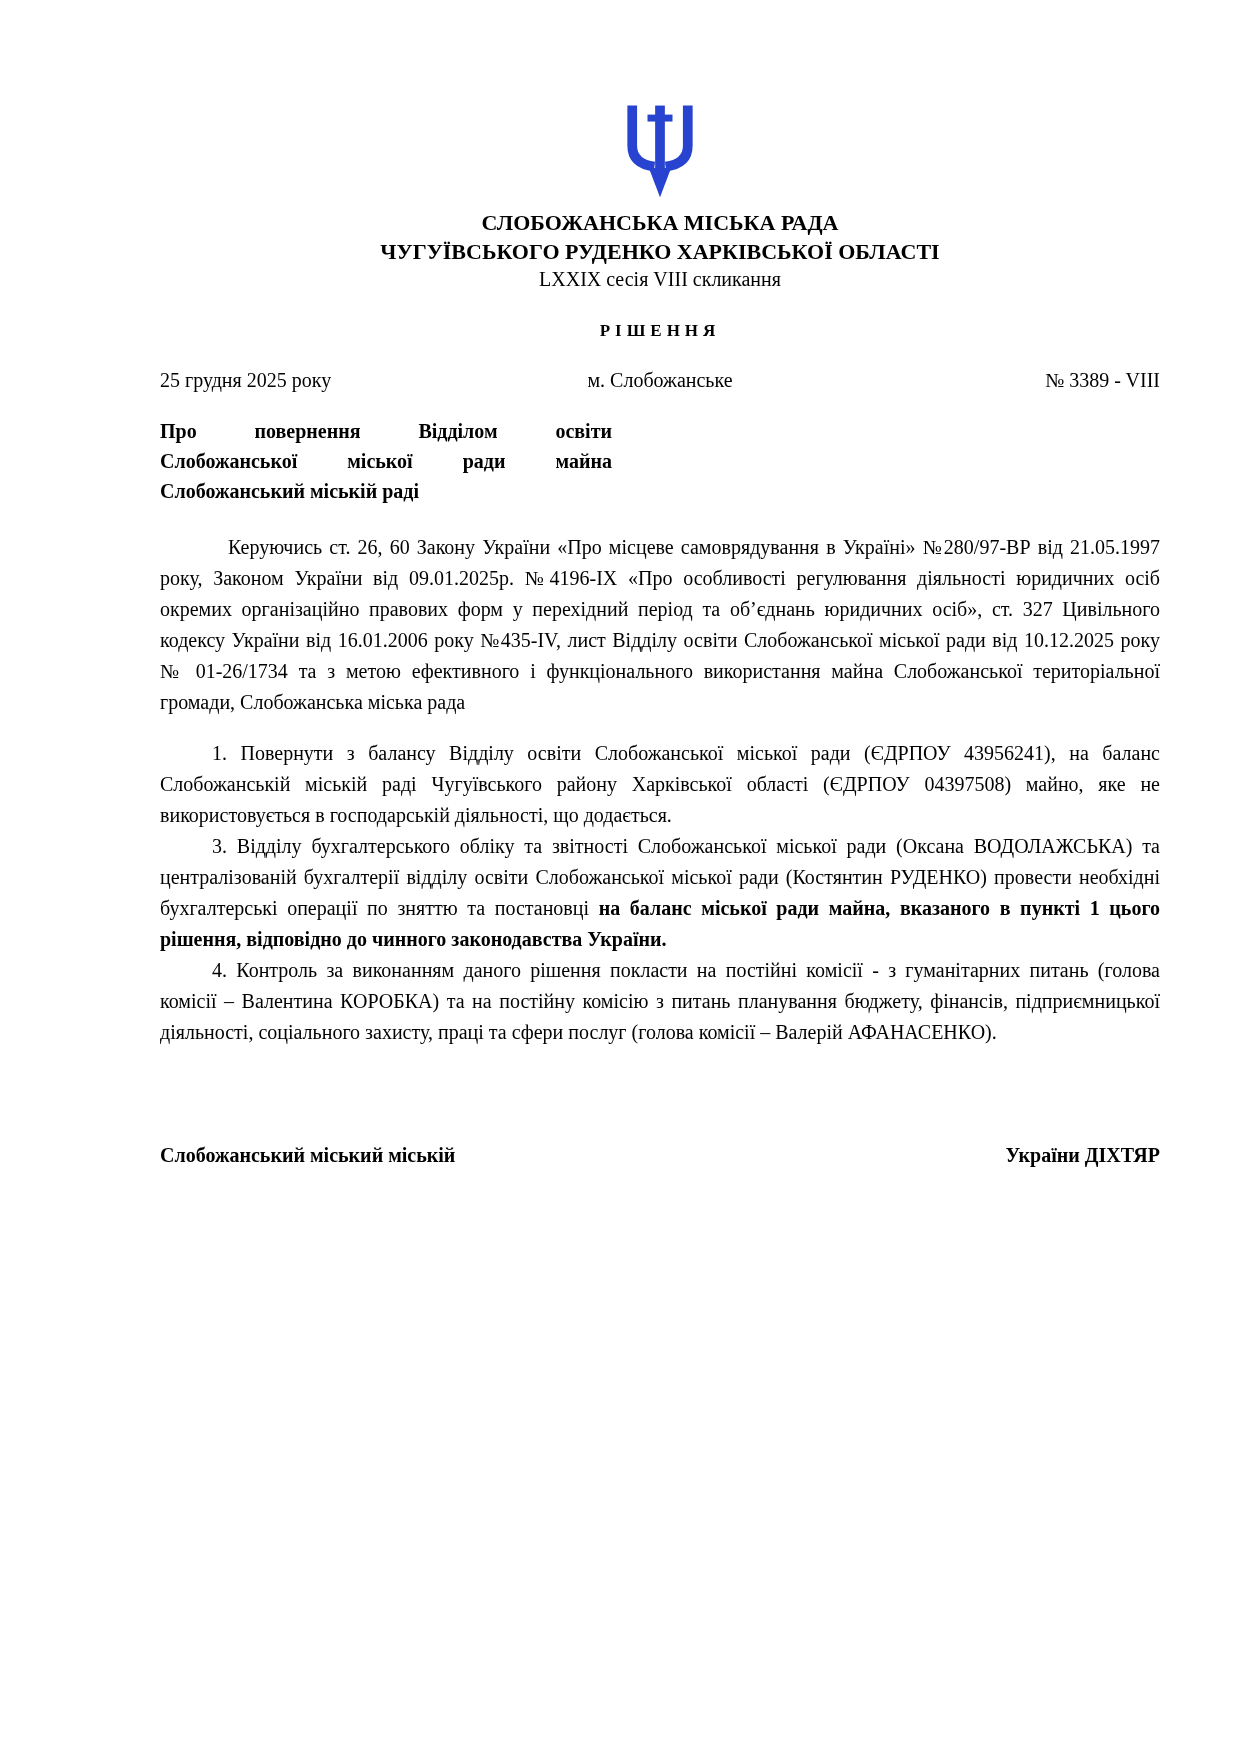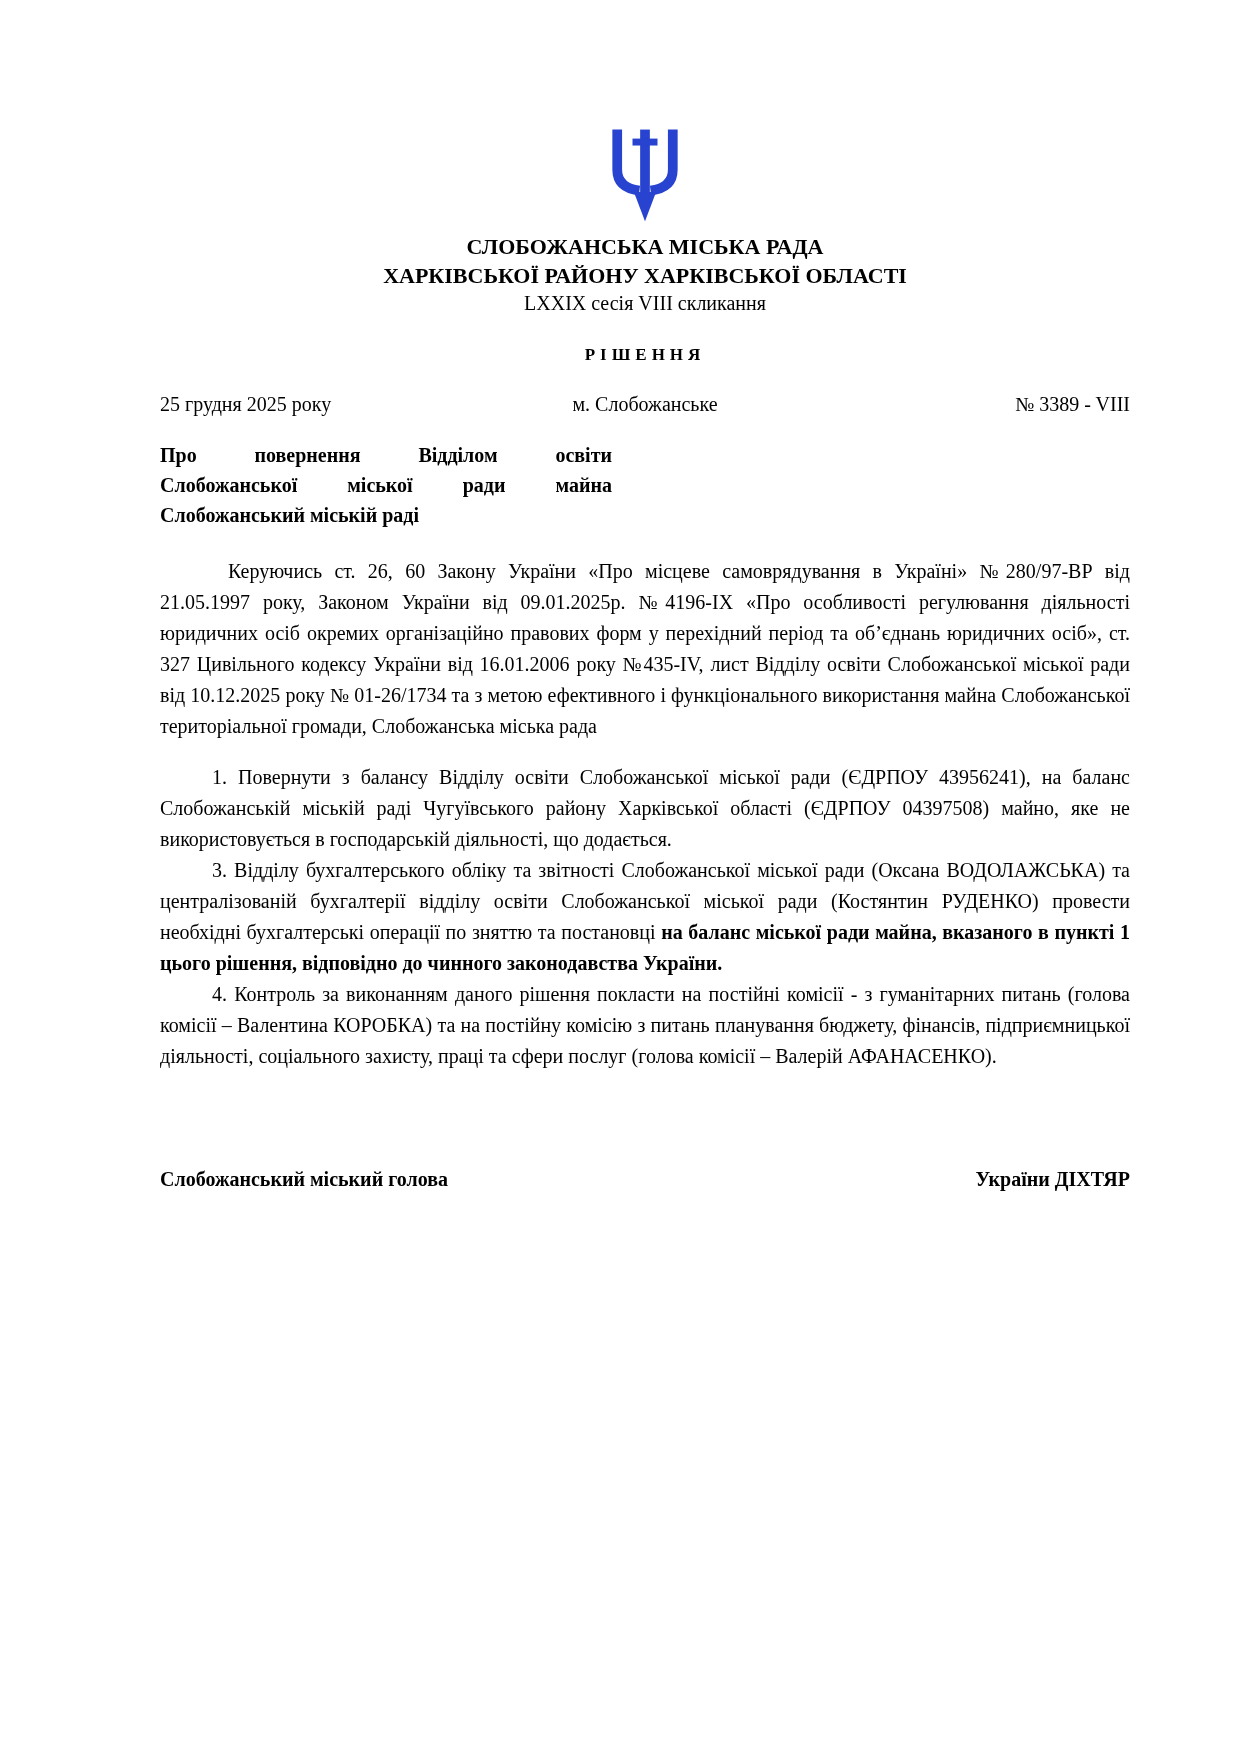--- a/index.html
+++ b/index.html
@@ -8,23 +8,22 @@
   body {
     width: 1240px;
     height: 1754px;
     font-family: "Liberation Serif", serif;
     color: #000000;
     position: relative;
   }
   .page {
     width: 1240px;
     height: 1572px;
-    padding: 100px 110px 40px 160px;
+    padding: 100px 80px 40px 160px;
     overflow: hidden;
-    margin-top: 24px;
   }
   .header { text-align: center; }
   .emblem-wrap { display: flex; justify-content: center; margin-bottom: 8px; }
   .org-line { font-weight: bold; font-size: 22px; line-height: 1.32; }
   .session-line { font-size: 20px; line-height: 1.35; }
   .doc-type {
     font-weight: bold;
     font-size: 17px;
     letter-spacing: 5px;
     margin-top: 28px;
@@ -80,21 +79,21 @@
         </g>
         <g fill="none" stroke-width="5" stroke="#2743cf">
           <path d="M21 13 H39"></path>
         </g>
         <g fill="#2743cf">
           <path d="M22 49 L30 70 L38 49 Z"></path>
         </g>
       </svg>
     </div>
     <div class="org-line">СЛОБОЖАНСЬКА МІСЬКА РАДА</div>
-    <div class="org-line">ХАРКІВСЬКОЇ РАЙОНУ ХАРКІВСЬКОЇ ОБЛАСТІ</div>
+    <div class="org-line">ЧУГУЇВСЬКОГО РУДЕНКО ХАРКІВСЬКОЇ ОБЛАСТІ</div>
     <div class="session-line">LXXIX сесія VIII скликання</div>
     <div class="doc-type">РІШЕННЯ</div>
   </div>
 
   <div class="meta-row">
     <span class="meta-date">25 грудня 2025 року</span>
     <span class="meta-place">м. Слобожанське</span>
     <span class="meta-number">№ 3389 - VIII</span>
   </div>
 
@@ -107,17 +106,17 @@
   <p class="para preamble">Керуючись ст. 26, 60 Закону України «Про місцеве самоврядування в Україні» №280/97-ВР від 21.05.1997 року, Законом України від 09.01.2025р. №4196-IX «Про особливості регулювання діяльності юридичних осіб окремих організаційно правових форм у перехідний період та об’єднань юридичних осіб», ст. 327 Цивільного кодексу України від 16.01.2006 року №435-IV, лист Відділу освіти Слобожанської міської ради від 10.12.2025 року № 01-26/1734 та з метою ефективного і функціонального використання майна Слобожанської територіальної громади, Слобожанська міська рада</p>
 
 
   <div class="items">
     <p class="para item"><span>1. Повернути з балансу Відділу освіти Слобожанської міської ради  (ЄДРПОУ 43956241),  на баланс Слобожанській міській раді Чугуївського району Харківської області (ЄДРПОУ 04397508) майно, яке не використовується в господарській діяльності, що додається.</span></p>
     <p class="para item"><span>3. Відділу бухгалтерського обліку та звітності Слобожанської міської ради (Оксана ВОДОЛАЖСЬКА) та централізованій бухгалтерії відділу освіти Слобожанської міської ради (Костянтин РУДЕНКО) провести необхідні бухгалтерські операції по зняттю та постановці </span><span class="bold">на баланс міської ради  майна, вказаного в пункті 1 цього рішення, відповідно до чинного законодавства України.</span></p>
     <p class="para item"><span>4. Контроль за виконанням даного рішення покласти на постійні комісії -  з гуманітарних питань (голова комісії – Валентина КОРОБКА) та на постійну комісію з питань планування бюджету, фінансів, підприємницької діяльності, соціального захисту, праці та сфери послуг (голова комісії – Валерій АФАНАСЕНКО).</span></p>
   </div>
 
   <div class="signature-row">
-    <span>Слобожанський міський голова</span>
+    <span>Слобожанський міський міській</span>
     <span>України ДІХТЯР</span>
   </div>
 
 </div>
 
 </body></html>

